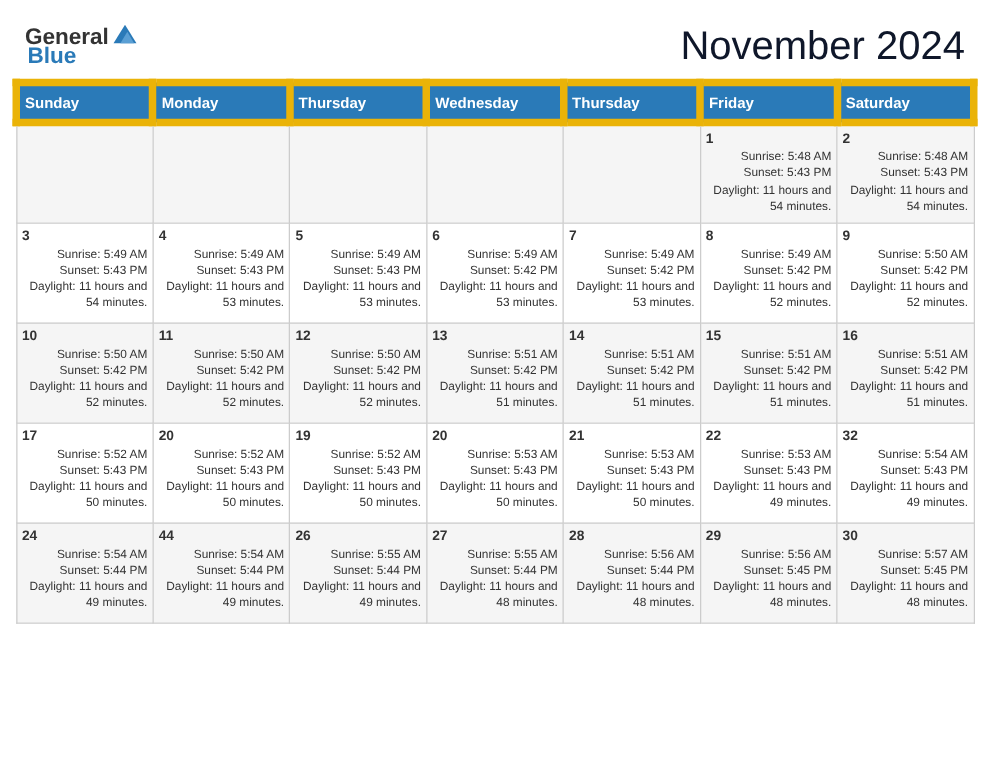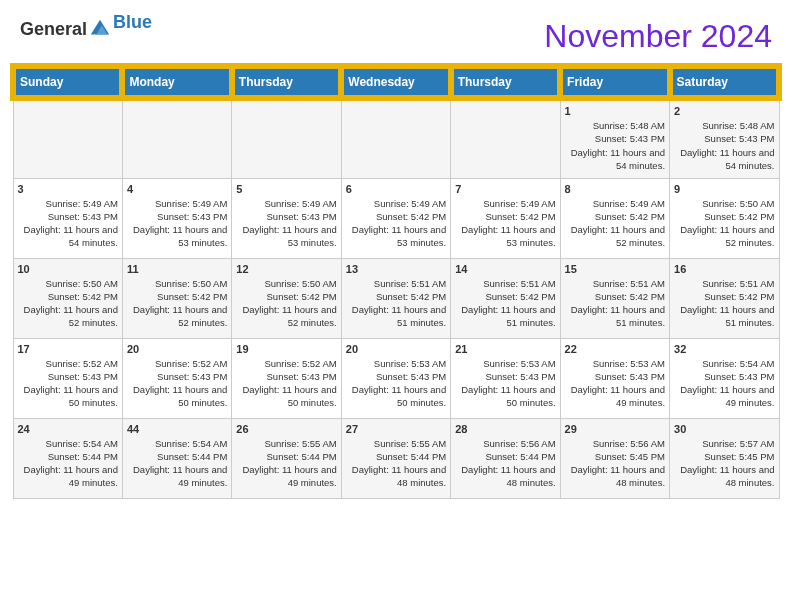--- a/index.html
+++ b/index.html
@@ -12,20 +12,21 @@
     }
     .header {
       display: flex;
       justify-content: space-between;
       align-items: flex-start;
       margin-bottom: 4px;
       padding: 8px 10px 4px 10px;
     }
     .logo {
       display: flex;
+      flex-direction: column;
       align-items: flex-start;
     }
     .logo-text {
       display: flex;
       align-items: center;
     }
     .logo-general {
       font-size: 18px;
       font-weight: bold;
       color: #333;
@@ -39,21 +40,21 @@
       width: 22px;
       height: 22px;
       margin-left: 2px;
     }
     .title-block {
       text-align: right;
     }
     .month-year {
       font-size: 32px;
       font-weight: normal;
-      color: #6d28d9;
+      color: #0f172a;
     }
     .location {
       font-size: 15px;
       color: #444;
     }
     .calendar {
       width: 100%;
       border-collapse: collapse;
       border: 1px solid #ccc;
     }

